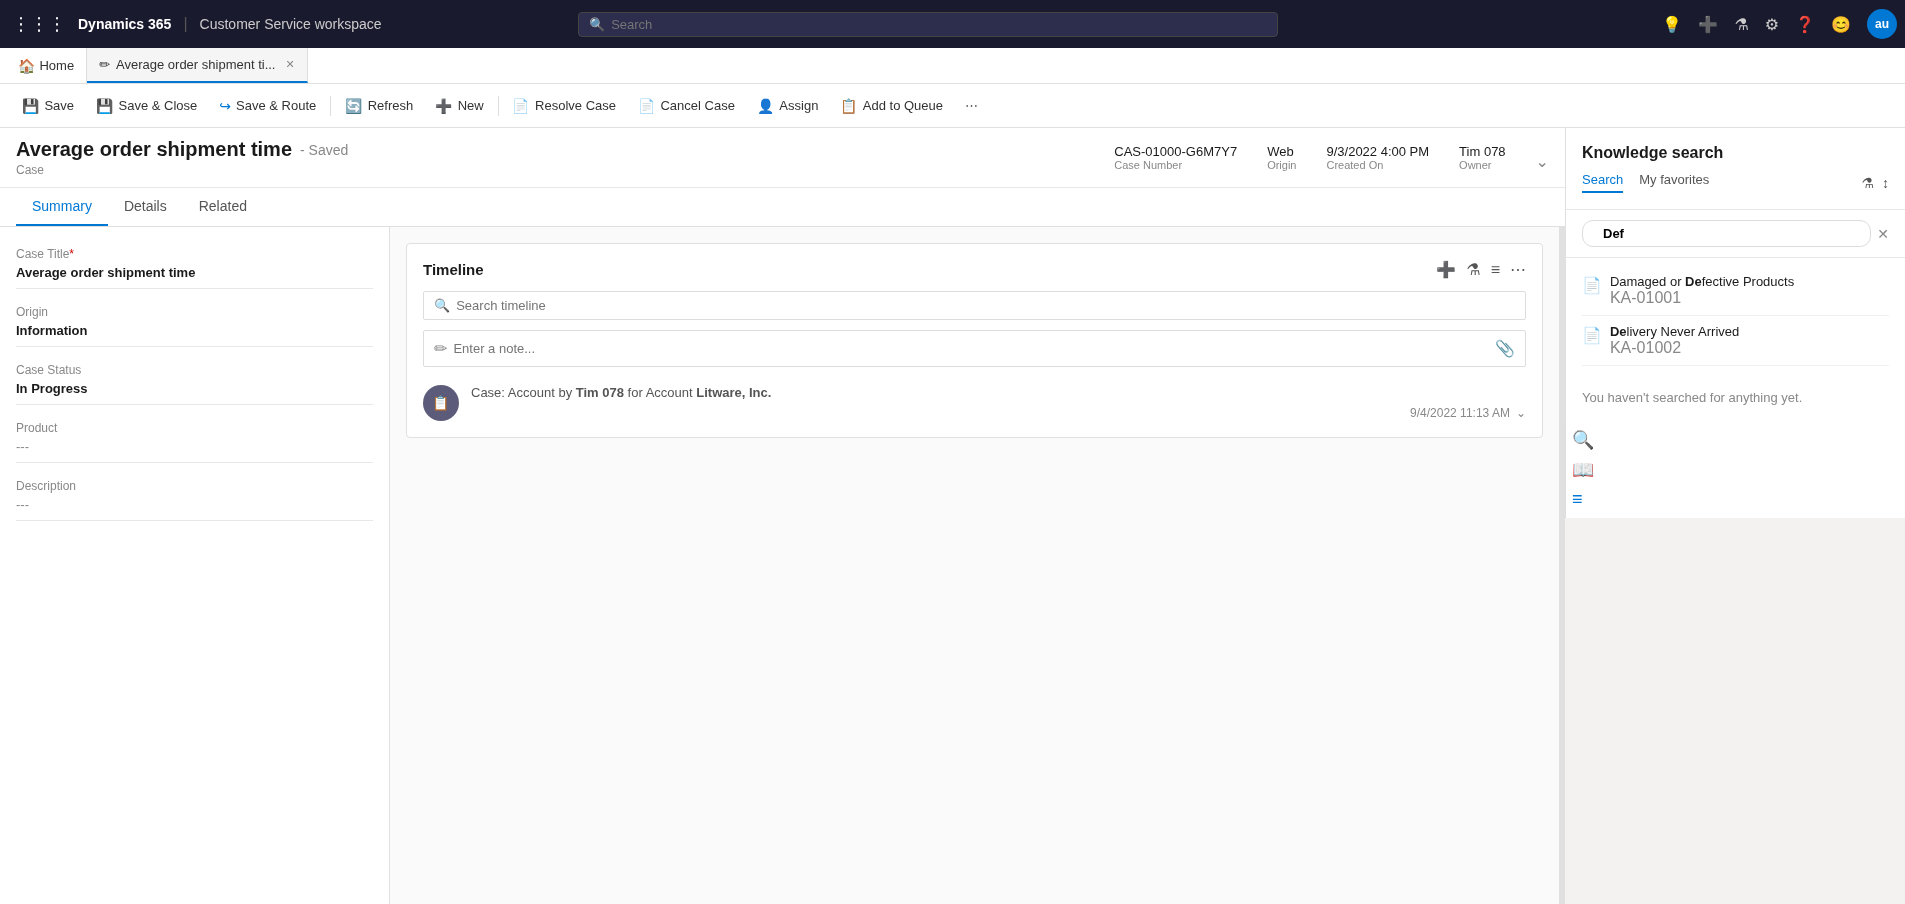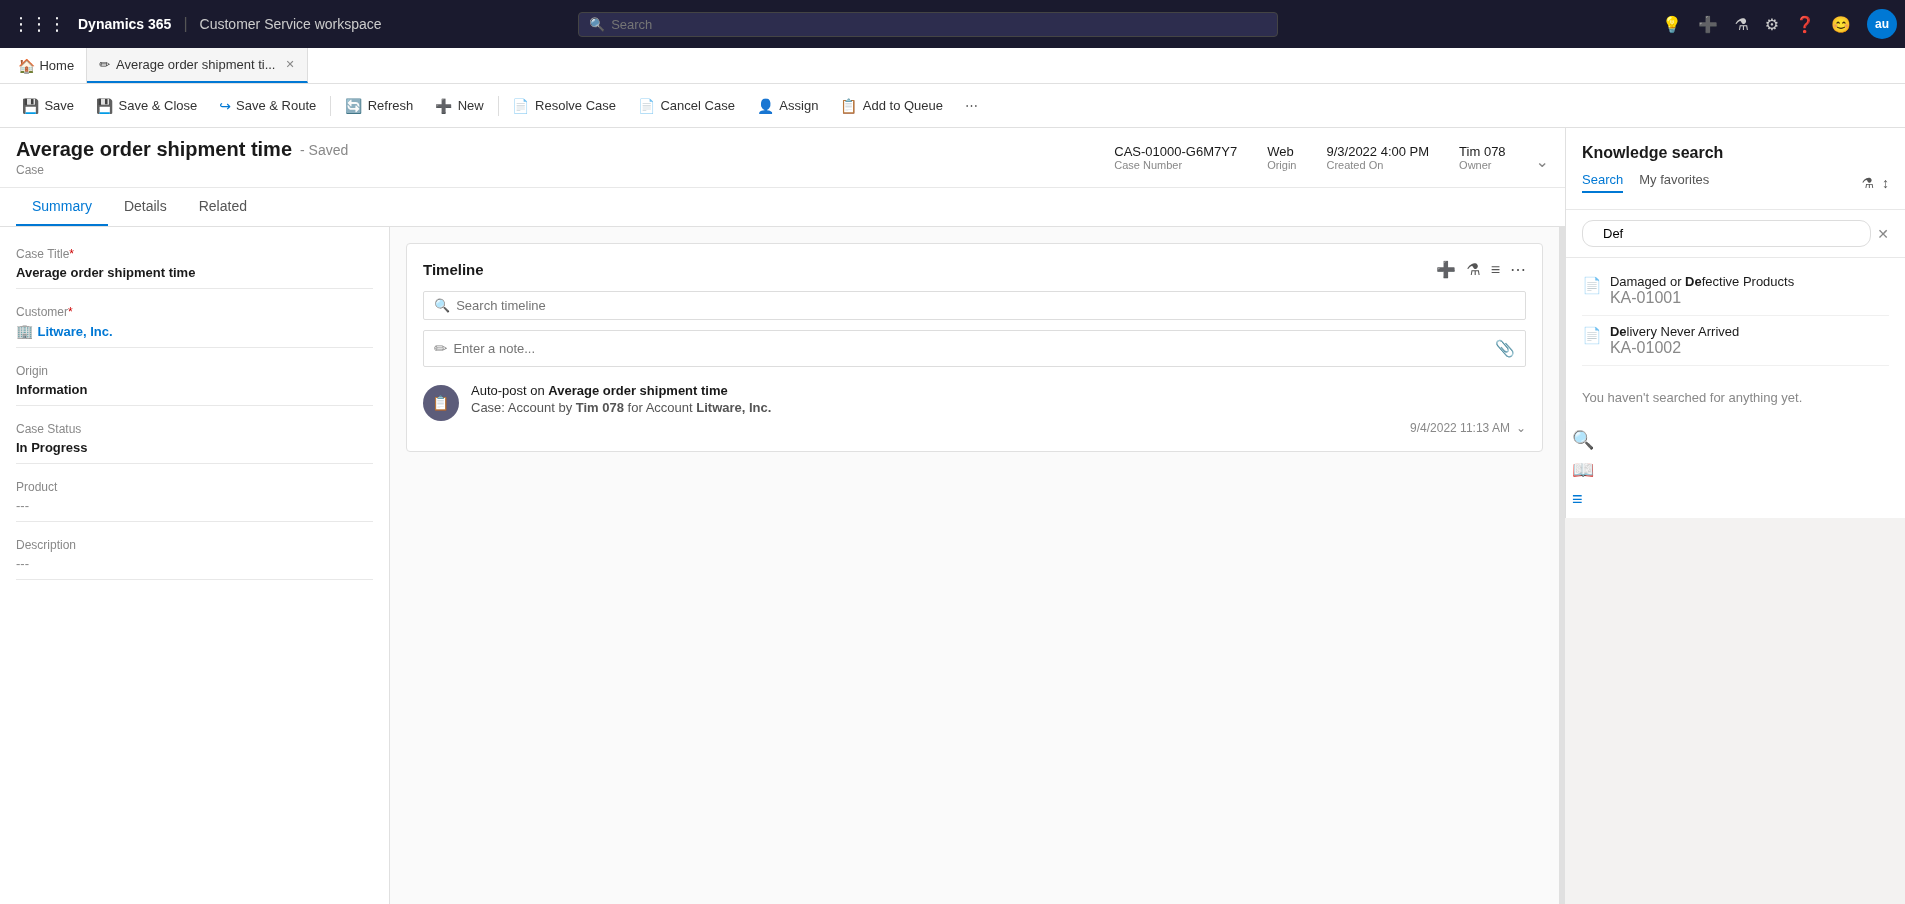--- a/index.html
+++ b/index.html
@@ -259,29 +259,20 @@
     <div class="content-area">
 
       <div class="form-panel">
         <div class="form-field">
           <div class="field-label">
             <span>Case Title</span><span class="required">*</span>
           </div>
           <div class="field-value">Average order shipment time</div>
         </div>
         <div class="form-field">
-          <div class="field-label">
-            <span>Customer</span><span class="required">*</span>
-          </div>
-          <div class="field-link">
-            <span style="color:#0078d4;font-size:14px;">🏢</span>
-            <span>Litware, Inc.</span>
-          </div>
-        </div>
-        <div class="form-field">
           <div class="field-label">Origin</div>
           <div class="field-value">Information</div>
         </div>
         <div class="form-field">
           <div class="field-label">Case Status</div>
           <div class="field-value">In Progress</div>
         </div>
         <div class="form-field">
           <div class="field-label">Product</div>
           <div class="field-value empty">---</div>
@@ -310,24 +301,20 @@
           <div class="timeline-note">
             <span style="color:#888;">✏</span>
             <input type="text" placeholder="Enter a note..." style="">
             <span style="color:#888;font-size:16px;">📎</span>
           </div>
           <div class="timeline-entry">
             <div class="entry-avatar">
               <span>📋</span>
             </div>
             <div class="entry-content">
-              <div class="entry-title">
-                <span>Auto-post on </span>
-                <b>Average order shipment time</b>
-              </div>
               <div class="entry-sub">
                 <span>Case: Account by </span>
                 <b>Tim 078</b>
                 <span> for Account </span>
                 <b>Litware, Inc.</b>
               </div>
               <div class="entry-meta">
                 <span>9/4/2022 11:13 AM</span>
                 <span>⌄</span>
               </div>
@@ -349,21 +336,21 @@
             <div class="knowledge-tab active">Search</div>
             <div class="knowledge-tab">My favorites</div>
           </div>
           <div class="knowledge-tab-icons">
             <span>⚗</span>
             <span>↕</span>
           </div>
         </div>
       </div>
       <div class="knowledge-search-row">
-        <input type="text" value="Def" style="flex: 1 1 0%; border: 1px solid rgb(221, 221, 221); border-radius: 11px; padding: 5px 20px; font-size: 13px; outline: none;">
+        <input type="text" value="Def" style="flex: 1 1 0%; border: 1px solid rgb(221, 221, 221); border-radius: 11px; padding: 5px 20px; font-size: 13px; outline: none; font-weight: bold;">
         <span class="clear-btn">✕</span>
       </div>
       <div class="knowledge-results">
         <div class="knowledge-result">
           <span class="doc-icon">📄</span>
           <div class="result-text">
             <div class="result-title">
               Damaged or <b>De</b>fective Products
             </div>
             <div class="result-id">KA-01001</div>

